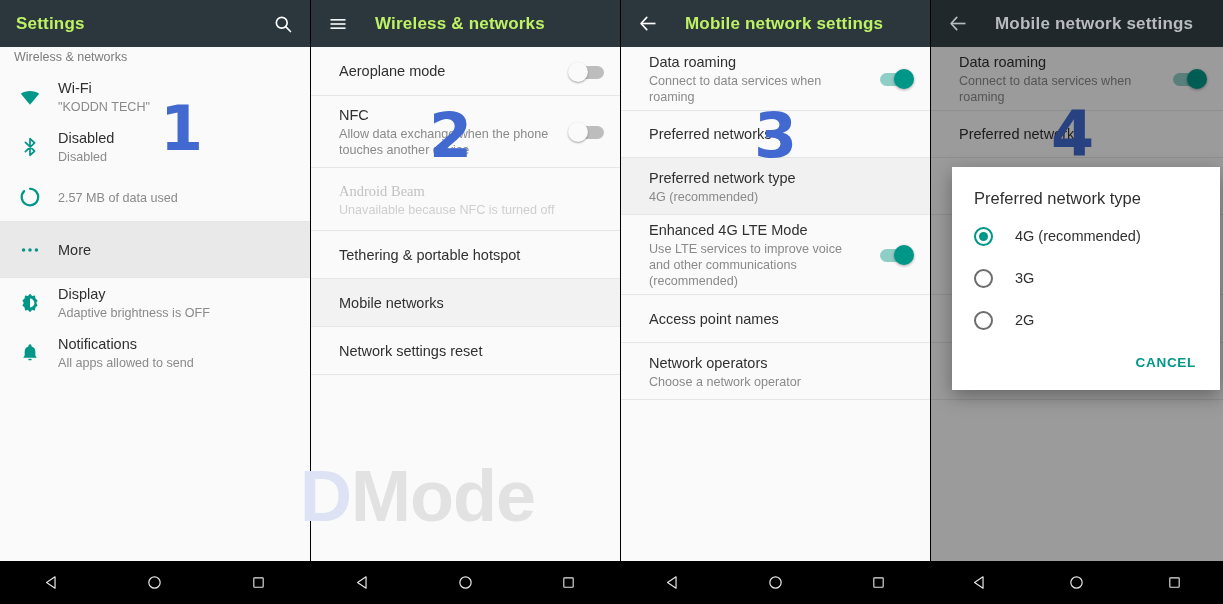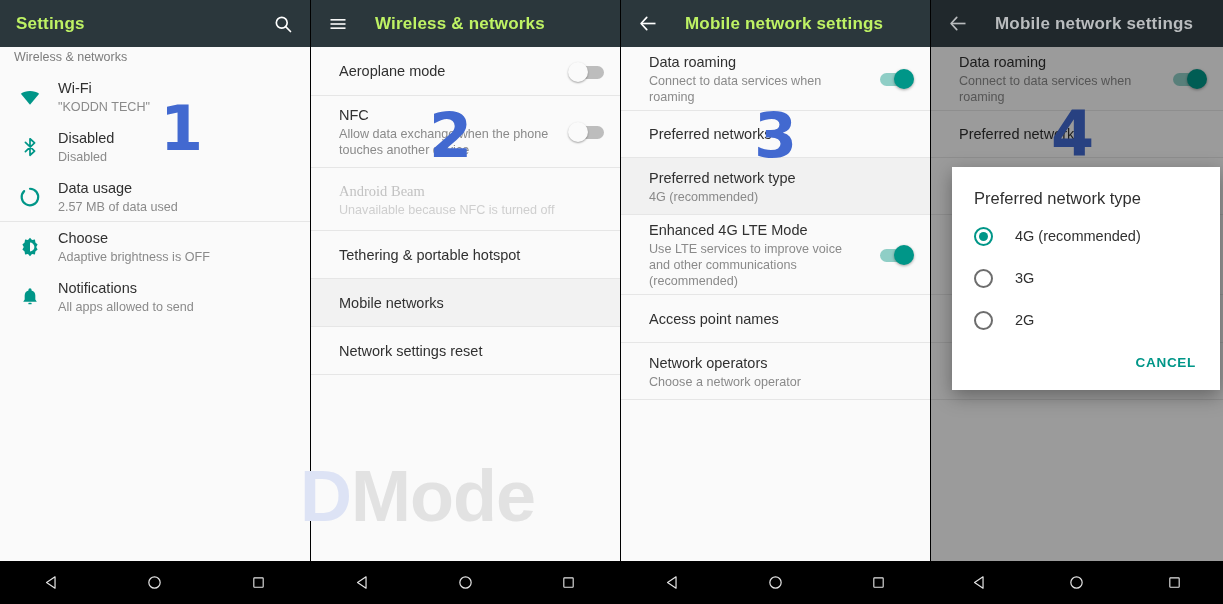--- a/index.html
+++ b/index.html
@@ -294,36 +294,47 @@
       </div>
 
 
       <div class="row hr">
         <span class="row-icon">
           <svg width="22" height="22" viewBox="0 0 24 24">
               <path d="M12 3 a9 9 0 1 1 -6.4 2.6" fill="none" stroke="#009688" stroke-width="2.4" stroke-linecap="round"></path>
             </svg>
         </span>
         <span class="row-body">
-          <span class="row-title" style="display:block">Data usage</span>
           <span class="row-sub" style="display:block">2.57 MB of data used</span>
         </span>
       </div>
 
+      <div class="row sel1 hr" style="min-height:56px">
+        <span class="row-icon">
+          <svg width="22" height="22" viewBox="0 0 24 24">
+              <circle cx="5" cy="12" r="1.9" fill="#009688"></circle>
+              <circle cx="12" cy="12" r="1.9" fill="#009688"></circle>
+              <circle cx="19" cy="12" r="1.9" fill="#009688"></circle>
+            </svg>
+        </span>
+        <span class="row-body">
+          <span class="row-title" style="display:block">More</span>
+        </span>
+      </div>
 
 
       <div class="row">
         <span class="row-icon">
           <svg width="22" height="22" viewBox="0 0 24 24">
               <path d="M12 2 l2.2 2.4 3.2-.5 .5 3.2 L20.3 9.4 18.8 12 20.3 14.6 17.9 16.9 17.4 20.1 14.2 19.6 12 22 9.8 19.6 6.6 20.1 6.1 16.9 3.7 14.6 5.2 12 3.7 9.4 6.1 7.1 6.6 3.9 9.8 4.4 Z" fill="#009688"></path>
               <path d="M12 7.2 a4.8 4.8 0 0 1 0 9.6 Z" fill="#fafafa"></path>
             </svg>
         </span>
         <span class="row-body">
-          <span class="row-title" style="display:block">Choose</span>
+          <span class="row-title" style="display:block">Display</span>
           <span class="row-sub" style="display:block">Adaptive brightness is OFF</span>
         </span>
       </div>
 
       <div class="row">
         <span class="row-icon">
           <svg width="22" height="22" viewBox="0 0 24 24">
               <path d="M12 2.5 a1.7 1.7 0 0 1 1.7 1.7 v.6 a5.8 5.8 0 0 1 4.1 5.5 v4.4 l1.6 2.4 h-14.8 l1.6-2.4 v-4.4 a5.8 5.8 0 0 1 4.1-5.5 v-.6 A1.7 1.7 0 0 1 12 2.5 Z" fill="#009688"></path>
               <rect x="10.2" y="18.4" width="3.6" height="1.6" rx=".6" fill="#009688"></rect>
             </svg>

